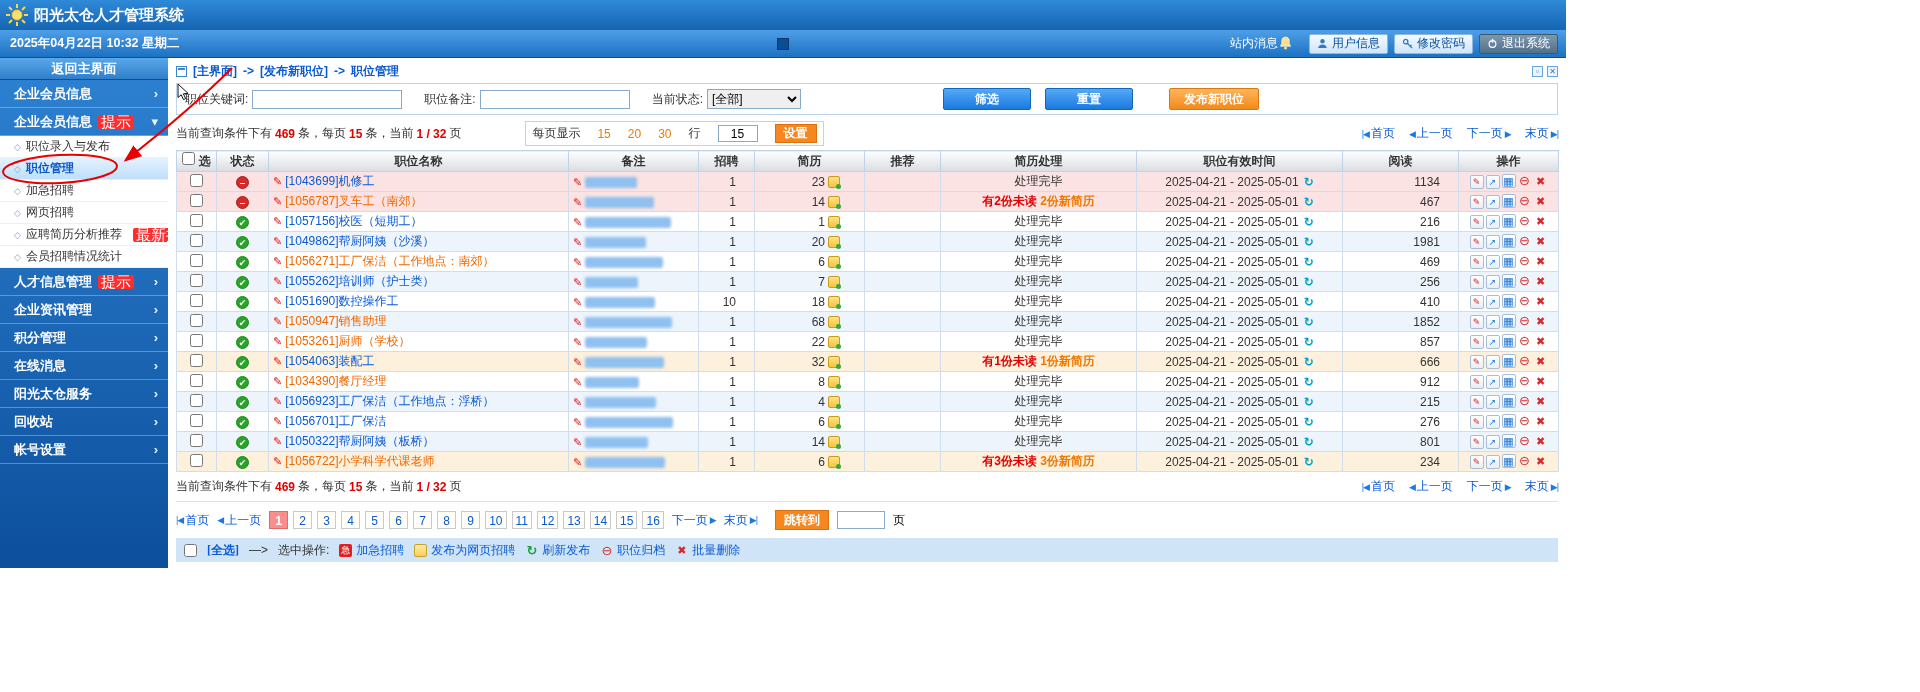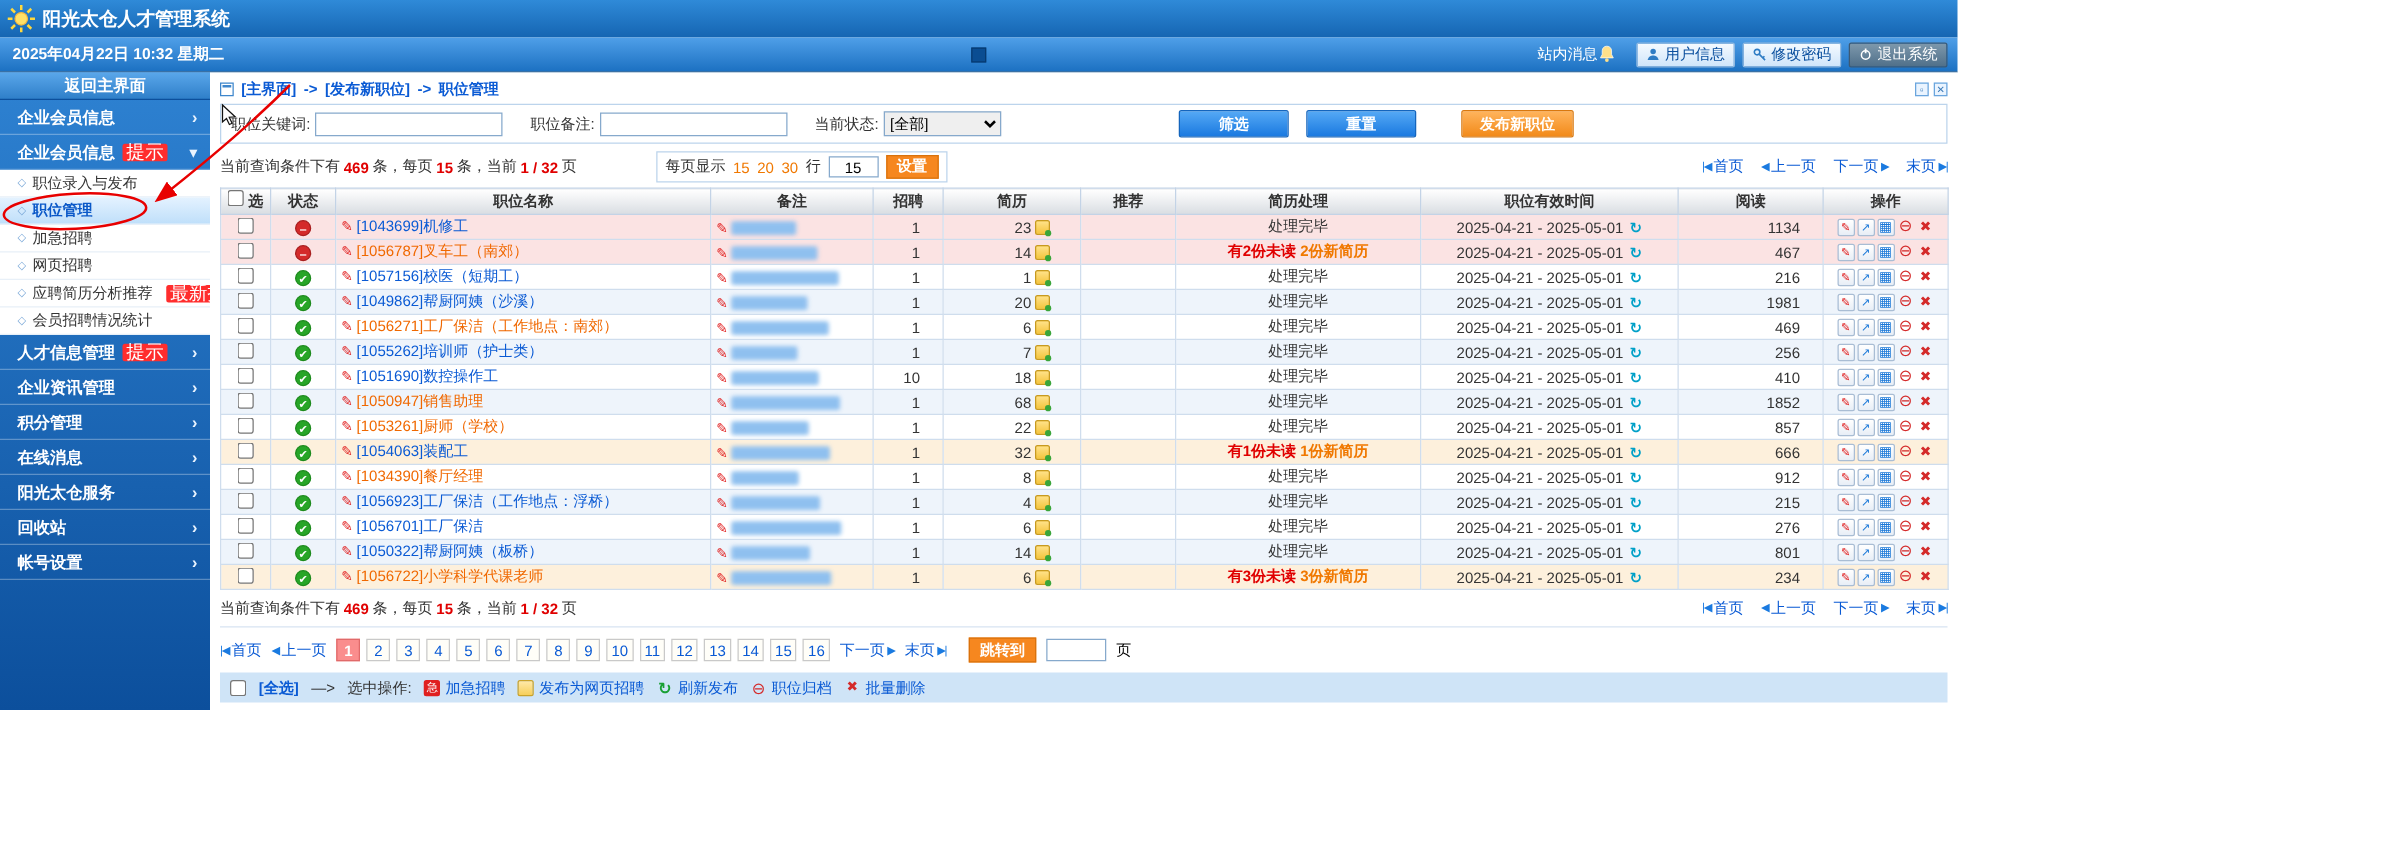--- a/index.html
+++ b/index.html
@@ -51,21 +51,21 @@
   .filter-panel { margin:3px 8px 0; border:1px solid #bcd4ec; padding:4px 8px; display:flex; align-items:center; font-size:12px; color:#333; white-space:nowrap; }
   .fgroup { display:flex; align-items:center; gap:4px; margin-right:22px; }
   .tinput { width:150px; height:19px; border:1px solid #86a9cc; font-size:12px; padding:0 3px; }
   .fselect { width:94px; height:20px; border:1px solid #86a9cc; font-size:12px; }
   .btn-blue { width:88px; height:22px; background:linear-gradient(#55a9f5,#1a79e0); border:1px solid #1465bd; color:#fff; font-weight:bold; font-size:12px; border-radius:2px; cursor:pointer; margin-left:14px; }
   .btn-blue.first { margin-left:120px; }
   .btn-orange { width:90px; height:22px; background:linear-gradient(#ffb45c,#f28a1a); border:1px solid #d9780e; color:#fff; font-weight:bold; font-size:12px; border-radius:2px; cursor:pointer; margin-left:36px; }
 
   .info-line { margin:6px 8px 4px; display:flex; align-items:center; font-size:12px; color:#333; white-space:nowrap; }
   .red { color:#e00000; margin:0 3px; font-weight:bold; }
-  .perpage { margin-left:64px; border:1px solid #bcd4ec; padding:2px 6px; display:flex; align-items:center; gap:6px; }
+  .perpage { margin-left:64px; border:1px solid #bcd4ec; padding:2px 6px; display:flex; align-items:center; gap:17px; }
   .perpage a { color:#f07800; text-decoration:none; }
   .pp-input { width:40px; height:17px; border:1px solid #86a9cc; text-align:center; font-size:12px; }
   .btn-set { height:19px; padding:0 8px; background:#f6871f; color:#fff; border:1px solid #d9720c; font-size:12px; font-weight:bold; cursor:pointer; }
 
   .pager { margin-left:auto; display:flex; align-items:center; gap:14px; font-size:12px; }
   .pager a { color:#0a5ad4; text-decoration:none; display:flex; align-items:center; gap:2px; }
   .tri { font-size:9px; color:#1a7ae0; letter-spacing:-1px; }
 
   
   .pos-table { border-collapse:collapse; margin:2px 8px 0; table-layout:fixed; width:1382px; }
@@ -103,21 +103,21 @@
   
   .pages-line { margin:6px 8px 0; border-top:1px solid #d7e4f2; padding-top:8px; display:flex; align-items:center; gap:8px; font-size:12px; }
   .pages-line a { color:#0a5ad4; text-decoration:none; display:flex; align-items:center; gap:2px; }
   .pgnums { display:inline-flex; gap:5px; }
   .pg-num { min-width:19px; height:18px; line-height:18px; border:1px solid #c9c9c9; background:#fffef8; color:#0a5ad4; text-align:center; padding:0 3px; cursor:pointer; }
   .pg-num.cur { background:#fa8d8d; border-color:#e06a6a; color:#fff; font-weight:bold; }
   .btn-jump { height:20px; padding:0 8px; background:#f6871f; border:1px solid #d9720c; color:#fff; font-size:12px; font-weight:bold; margin-left:10px; cursor:pointer; }
   .jump-input { width:48px; height:18px; border:1px solid #86a9cc; font-size:12px; }
 
   .batch-bar { margin:8px 8px 0; background:#cfe4f7; height:24px; display:flex; align-items:center; gap:10px; padding:0 8px; font-size:12px; color:#333; white-space:nowrap; }
-  .sel-all { color:#0a5ad4; font-weight:bold; text-decoration:none; }
+  .sel-all { color:#0a5ad4; font-weight:bold; text-decoration:none;font-family:Liberation Serif, serif; }
   .op-link { color:#0a5ad4; text-decoration:none; display:flex; align-items:center; gap:4px; }
   .bic { display:inline-block; width:13px; height:13px; border-radius:2px; text-align:center; }
   .bic-urgent { background:#e02020; color:#fff; font-size:9px; line-height:13px; }
   .bic-web { background:linear-gradient(#ffe9a8,#f7cf5a); border:1px solid #c9a22a; }
   .bic-refresh { color:#19a034; font-weight:bold; font-size:13px; line-height:13px; }
   .bic-stop { color:#d42a2a; font-size:13px; line-height:13px; }
   .bic-del { color:#d42a2a; font-weight:bold; font-size:11px; line-height:13px; }
 
   .annotation-overlay { position:absolute; left:0; top:0; width:1920px; height:692px; pointer-events:none; z-index:50; }
 </style>

